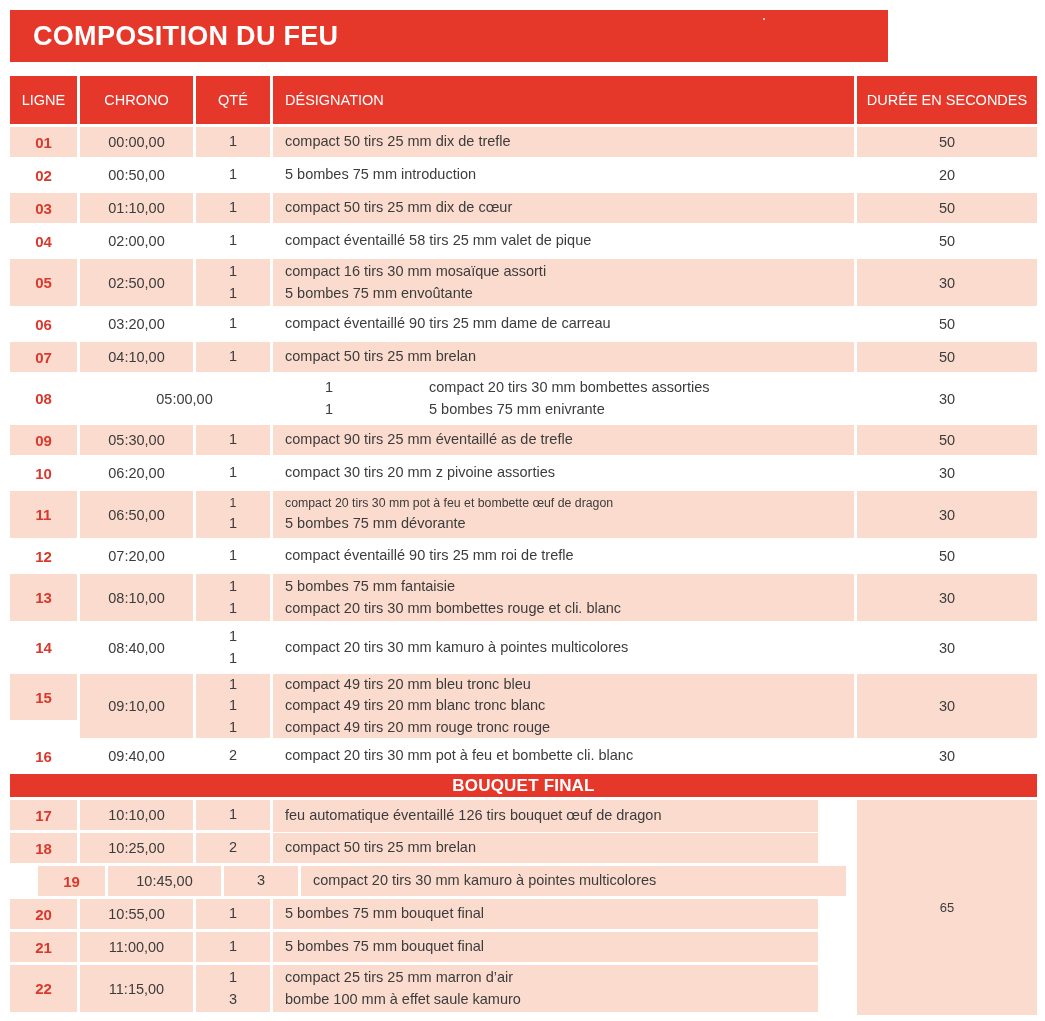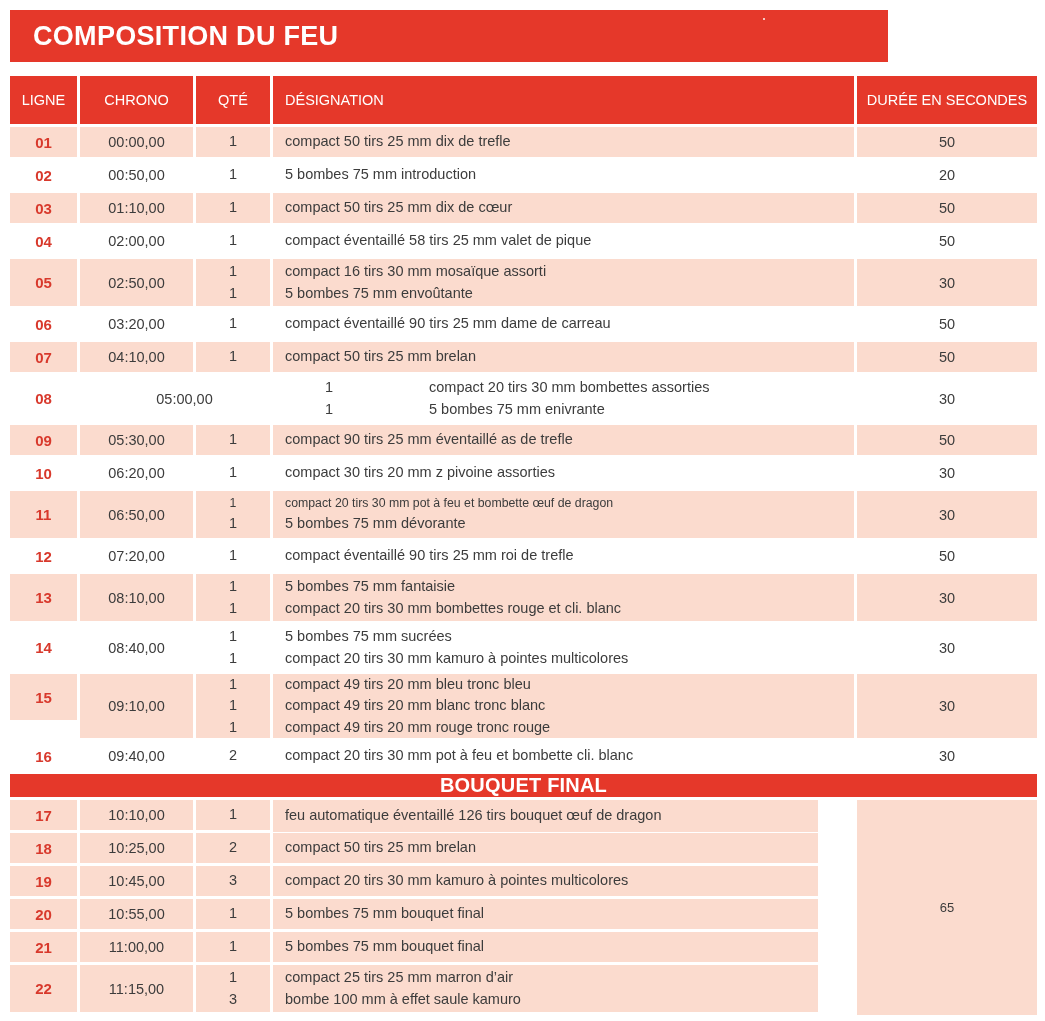--- a/index.html
+++ b/index.html
@@ -135,21 +135,21 @@
     background: #fbdbce;
     font-size: 13px;
     color: #3c3c3c;
   }
 
   
   .section-band {
     background: #e5382a;
     color: #ffffff;
     font-weight: bold;
-    font-size: 20px;
+    font-size: 17px;
     text-align: center;
     height: 23px;
     line-height: 23px;
     width: 100%;
     margin-bottom: 3px;
     letter-spacing: 0.2px;
   }
 
   .final-wrap { display: flex; width: 100%; gap: 18px; }
   .final-left { flex: 1 1 auto; }
@@ -442,21 +442,20 @@
           <div style="flex: 0 0 3px;"></div>
           <div class="cell plain c-qte cell-qte" style="height: 47px;">
             <div class="lines" style="align-items: center; text-align: center;">
               <div class="ln">1</div>
               <div class="ln">1</div>
             </div>
           </div>
           <div style="flex: 0 0 3px;"></div>
           <div class="cell plain c-desig cell-desig" style="height: 47px;">
             <div class="lines">
-              <div class="ln">5 bombes 75 mm sucrées</div>
               <div class="ln">compact 20 tirs 30 mm kamuro à pointes multicolores</div>
             </div>
           </div>
           <div style="flex: 0 0 3px;"></div>
           <div class="cell plain c-duree" style="height: 47px;">30</div>
         </div>
         <div class="row body-row" style="height: 64px;">
           <div class="cell tint c-ligne cell-ligne" style="height: 46px;">15</div>
           <div style="flex: 0 0 3px;"></div>
           <div class="cell tint c-chrono" style="height: 64px;">09:10,00</div>
@@ -531,21 +530,21 @@
                 <div class="ln">2</div>
               </div>
             </div>
             <div style="flex: 0 0 3px;"></div>
             <div class="cell tint c-desig cell-desig" style="height: 30px;">
               <div class="lines">
                 <div class="ln">compact 50 tirs 25 mm brelan</div>
               </div>
             </div>
           </div>
-          <div class="row body-row" style="height: 30px;">
+          <div class="row body-row" style="height: 30px; margin-left: 28px;">
             <div class="cell tint c-ligne cell-ligne" style="height: 30px;">19</div>
             <div style="flex: 0 0 3px;"></div>
             <div class="cell tint c-chrono" style="height: 30px;">10:45,00</div>
             <div style="flex: 0 0 3px;"></div>
             <div class="cell tint c-qte cell-qte" style="height: 30px;">
               <div class="lines" style="align-items: center; text-align: center;">
                 <div class="ln">3</div>
               </div>
             </div>
             <div style="flex: 0 0 3px;"></div>

